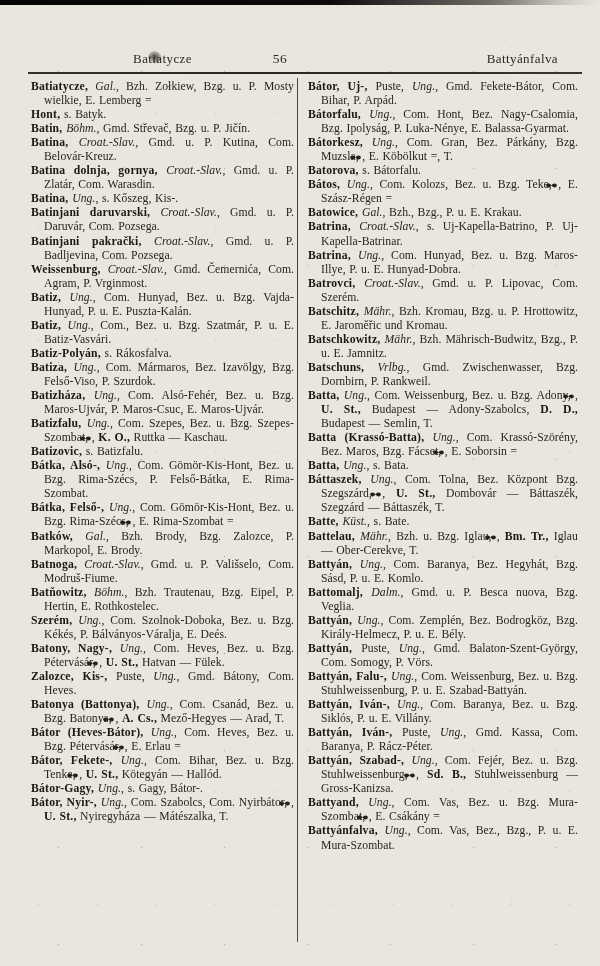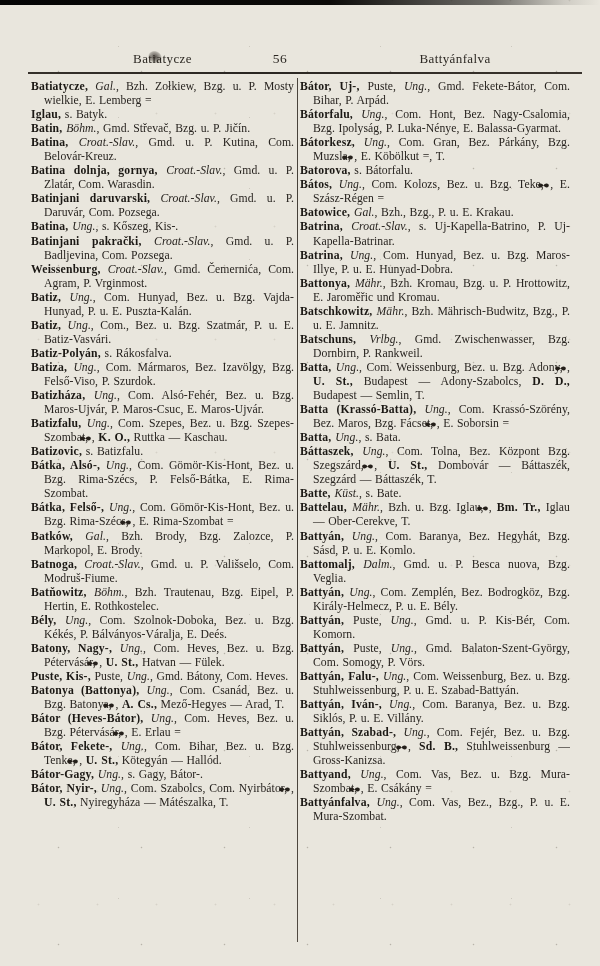--- a/index.html
+++ b/index.html
@@ -21,36 +21,36 @@
     position:absolute;top:0;left:0;width:100%;height:5px;
     background:linear-gradient(to right,#050505 0%,#0c0b09 55%,rgba(12,11,9,.55) 82%,rgba(12,11,9,.12) 94%,transparent 100%);
   }
   .running-head{
     position:absolute;top:51px;height:16px;
     font-size:13px;letter-spacing:.4px;text-align:center;
     color:#2c2823;
   }
   .rh-left{left:31px;width:263px;}
   .rh-center{left:0;width:560px;font-size:13.5px;}
-  .rh-right{left:320px;width:270px;}
+  .rh-right{left:288px;width:270px;text-align:right;}
   .header-rule{
     position:absolute;top:72px;left:28px;width:554px;height:2px;
     background:linear-gradient(to right,#35302a 0%,#2a2621 40%,#3a342d 100%);
   }
   .ink-smudge{
     position:absolute;left:148px;top:50px;width:14px;height:14px;
     background:radial-gradient(ellipse at center, rgba(28,22,16,.75), rgba(28,22,16,.28) 58%, transparent 75%);
     border-radius:50%;transform:rotate(24deg) scale(1,.85);
   }
   .column{
     position:absolute;top:80px;
     text-align:justify;
   }
   .col-left{left:31px;width:263px;height:872px;overflow:hidden;}
-  .col-right{left:300px;width:270px;height:878px;overflow:hidden;}
+  .col-right{left:308px;width:270px;height:878px;overflow:hidden;}
   .col-divider{
     position:absolute;left:297px;top:78px;width:1px;height:864px;
     background:linear-gradient(to bottom,#4a443c 0%,#3b362f 50%,#514a41 100%);
   }
   .entry{
     margin:0;
     font-size:11.7px;line-height:14.05px;
     padding-left:13px;text-indent:-13px;
     letter-spacing:.05px;word-spacing:.6px;
     text-align:justify;
@@ -71,49 +71,49 @@
 
   <div class="running-head rh-left">Batiatycze</div>
   <div class="running-head rh-center">56</div>
   <div class="running-head rh-right">Battyánfalva</div>
 
   <div class="ink-smudge"></div>
   <div class="header-rule"></div>
 
   <div class="column col-left">
       <p class="entry"><span class="b">Batiatycze, </span><span class="i">Gal.</span><span class="p">, Bzh. Zołkiew, Bzg. u. P. Mosty wielkie, E. Lemberg =</span></p>
-      <p class="entry"><span class="b">Iglau, </span><span class="p">s. Batyk.</span></p>
+      <p class="entry"><span class="b">Hont, </span><span class="p">s. Batyk.</span></p>
       <p class="entry"><span class="b">Batin, </span><span class="i">Böhm.</span><span class="p">, Gmd. Střevač, Bzg. u. P. Jičín.</span></p>
       <p class="entry"><span class="b">Batina, </span><span class="i">Croat.-Slav.</span><span class="p">, Gmd. u. P. Kutina, Com. Belovár-Kreuz.</span></p>
       <p class="entry"><span class="b">Batina dolnja, gornya, </span><span class="i">Croat.-Slav.</span><span class="p">, Gmd. u. P. Zlatár, Com. Warasdin.</span></p>
+      <p class="entry"><span class="b">Batina, </span><span class="i">Ung.</span><span class="p">, s. Kőszeg, Kis-.</span></p>
       <p class="entry"><span class="b">Batinjani daruvarski, </span><span class="i">Croat.-Slav.</span><span class="p">, Gmd. u. P. Daruvár, Com. Pozsega.</span></p>
-      <p class="entry"><span class="b">Batina, </span><span class="i">Ung.</span><span class="p">, s. Kőszeg, Kis-.</span></p>
       <p class="entry"><span class="b">Batinjani pakrački, </span><span class="i">Croat.-Slav.</span><span class="p">, Gmd. u. P. Badljevina, Com. Pozsega.</span></p>
       <p class="entry"><span class="b">Weissenburg, </span><span class="i">Croat.-Slav.</span><span class="p">, Gmd. Čemernića, Com. Agram, P. Vrginmost.</span></p>
       <p class="entry"><span class="b">Batiz, </span><span class="i">Ung.</span><span class="p">, Com. Hunyad, Bez. u. Bzg. Vajda-Hunyad, P. u. E. Puszta-Kalán.</span></p>
       <p class="entry"><span class="b">Batiz, </span><span class="i">Ung.</span><span class="p">, Com., Bez. u. Bzg. Szatmár, P. u. E. Batiz-Vasvári.</span></p>
       <p class="entry"><span class="b">Batiz-Polyán, </span><span class="p">s. Rákosfalva.</span></p>
       <p class="entry"><span class="b">Batiza, </span><span class="i">Ung.</span><span class="p">, Com. Mármaros, Bez. Izavölgy, Bzg. Felső-Viso, P. Szurdok.</span></p>
       <p class="entry"><span class="b">Batizháza, </span><span class="i">Ung.</span><span class="p">, Com. Alsó-Fehér, Bez. u. Bzg. Maros-Ujvár, P. Maros-Csuc, E. Maros-Ujvár.</span></p>
       <p class="entry"><span class="b">Batizfalu, </span><span class="i">Ung.</span><span class="p">, Com. Szepes, Bez. u. Bzg. Szepes-Szombat, </span><span class="tsym"><svg viewBox="0 0 22 10" width="13" height="7" aria-hidden="true">
             <path fill="currentColor" d="M11 5.4 C9.8 2.5 7.5 1.1 5.1 1.6 C2.4 2.1 1.2 4.5 2.5 6.5 C3.8 8.5 6.8 8.7 8.6 7.2 C9.6 6.4 10.4 5.9 11 5.4 C11.6 5.9 12.4 6.4 13.4 7.2 C15.2 8.7 18.2 8.5 19.5 6.5 C20.8 4.5 19.6 2.1 16.9 1.6 C14.5 1.1 12.2 2.5 11 5.4 Z"></path>
           </svg></span><span class="p">, </span><span class="b">K. O.,</span><span class="p"> Ruttka — Kaschau.</span></p>
       <p class="entry"><span class="b">Batizovic, </span><span class="p">s. Batizfalu.</span></p>
       <p class="entry"><span class="b">Bátka, Alsó-, </span><span class="i">Ung.</span><span class="p">, Com. Gömör-Kis-Hont, Bez. u. Bzg. Rima-Szécs, P. Felső-Bátka, E. Rima-Szombat.</span></p>
       <p class="entry"><span class="b">Bátka, Felső-, </span><span class="i">Ung.</span><span class="p">, Com. Gömör-Kis-Hont, Bez. u. Bzg. Rima-Szécs, </span><span class="tsym"><svg viewBox="0 0 22 10" width="13" height="7" aria-hidden="true">
             <path fill="currentColor" d="M11 5.4 C9.8 2.5 7.5 1.1 5.1 1.6 C2.4 2.1 1.2 4.5 2.5 6.5 C3.8 8.5 6.8 8.7 8.6 7.2 C9.6 6.4 10.4 5.9 11 5.4 C11.6 5.9 12.4 6.4 13.4 7.2 C15.2 8.7 18.2 8.5 19.5 6.5 C20.8 4.5 19.6 2.1 16.9 1.6 C14.5 1.1 12.2 2.5 11 5.4 Z"></path>
           </svg></span><span class="p">, E. Rima-Szombat =</span></p>
       <p class="entry"><span class="b">Batków, </span><span class="i">Gal.</span><span class="p">, Bzh. Brody, Bzg. Zalozce, P. Markopol, E. Brody.</span></p>
       <p class="entry"><span class="b">Batnoga, </span><span class="i">Croat.-Slav.</span><span class="p">, Gmd. u. P. Vališselo, Com. Modruš-Fiume.</span></p>
       <p class="entry"><span class="b">Batňowitz, </span><span class="i">Böhm.</span><span class="p">, Bzh. Trautenau, Bzg. Eipel, P. Hertin, E. Rothkostelec.</span></p>
-      <p class="entry"><span class="b">Bély, </span><span class="i">Ung.</span><span class="p">, Com. Szolnok-Doboka, Bez. u. Bzg. Kékés, P. Bálványos-Váralja, E. Deés.</span></p>
+      <p class="entry"><span class="b">Szerém, </span><span class="i">Ung.</span><span class="p">, Com. Szolnok-Doboka, Bez. u. Bzg. Kékés, P. Bálványos-Váralja, E. Deés.</span></p>
       <p class="entry"><span class="b">Batony, Nagy-, </span><span class="i">Ung.</span><span class="p">, Com. Heves, Bez. u. Bzg. Pétervásár, </span><span class="tsym"><svg viewBox="0 0 22 10" width="13" height="7" aria-hidden="true">
             <path fill="currentColor" d="M11 5.4 C9.8 2.5 7.5 1.1 5.1 1.6 C2.4 2.1 1.2 4.5 2.5 6.5 C3.8 8.5 6.8 8.7 8.6 7.2 C9.6 6.4 10.4 5.9 11 5.4 C11.6 5.9 12.4 6.4 13.4 7.2 C15.2 8.7 18.2 8.5 19.5 6.5 C20.8 4.5 19.6 2.1 16.9 1.6 C14.5 1.1 12.2 2.5 11 5.4 Z"></path>
           </svg></span><span class="p">, </span><span class="b">U. St.,</span><span class="p"> Hatvan — Fülek.</span></p>
-      <p class="entry"><span class="b">Puste, Kis-, </span><span class="p">Puste, </span><span class="i">Ung.</span><span class="p">, Gmd. Bátony, Com. Heves.</span></p>
+      <p class="entry"><span class="b">Zalozce, Kis-, </span><span class="p">Puste, </span><span class="i">Ung.</span><span class="p">, Gmd. Bátony, Com. Heves.</span></p>
       <p class="entry"><span class="b">Batonya (Battonya), </span><span class="i">Ung.</span><span class="p">, Com. Csanád, Bez. u. Bzg. Batonya, </span><span class="tsym"><svg viewBox="0 0 22 10" width="13" height="7" aria-hidden="true">
             <path fill="currentColor" d="M11 5.4 C9.8 2.5 7.5 1.1 5.1 1.6 C2.4 2.1 1.2 4.5 2.5 6.5 C3.8 8.5 6.8 8.7 8.6 7.2 C9.6 6.4 10.4 5.9 11 5.4 C11.6 5.9 12.4 6.4 13.4 7.2 C15.2 8.7 18.2 8.5 19.5 6.5 C20.8 4.5 19.6 2.1 16.9 1.6 C14.5 1.1 12.2 2.5 11 5.4 Z"></path>
           </svg></span><span class="p">, </span><span class="b">A. Cs.,</span><span class="p"> Mező-Hegyes — Arad, T.</span></p>
       <p class="entry"><span class="b">Bátor (Heves-Bátor), </span><span class="i">Ung.</span><span class="p">, Com. Heves, Bez. u. Bzg. Pétervásár, </span><span class="tsym"><svg viewBox="0 0 22 10" width="13" height="7" aria-hidden="true">
             <path fill="currentColor" d="M11 5.4 C9.8 2.5 7.5 1.1 5.1 1.6 C2.4 2.1 1.2 4.5 2.5 6.5 C3.8 8.5 6.8 8.7 8.6 7.2 C9.6 6.4 10.4 5.9 11 5.4 C11.6 5.9 12.4 6.4 13.4 7.2 C15.2 8.7 18.2 8.5 19.5 6.5 C20.8 4.5 19.6 2.1 16.9 1.6 C14.5 1.1 12.2 2.5 11 5.4 Z"></path>
           </svg></span><span class="p">, E. Erlau =</span></p>
       <p class="entry"><span class="b">Bátor, Fekete-, </span><span class="i">Ung.</span><span class="p">, Com. Bihar, Bez. u. Bzg. Tenke, </span><span class="tsym"><svg viewBox="0 0 22 10" width="13" height="7" aria-hidden="true">
             <path fill="currentColor" d="M11 5.4 C9.8 2.5 7.5 1.1 5.1 1.6 C2.4 2.1 1.2 4.5 2.5 6.5 C3.8 8.5 6.8 8.7 8.6 7.2 C9.6 6.4 10.4 5.9 11 5.4 C11.6 5.9 12.4 6.4 13.4 7.2 C15.2 8.7 18.2 8.5 19.5 6.5 C20.8 4.5 19.6 2.1 16.9 1.6 C14.5 1.1 12.2 2.5 11 5.4 Z"></path>
           </svg></span><span class="p">, </span><span class="b">U. St.,</span><span class="p"> Kötegyán — Hallód.</span></p>
       <p class="entry"><span class="b">Bátor-Gagy, </span><span class="i">Ung.</span><span class="p">, s. Gagy, Bátor-.</span></p>
@@ -128,44 +128,45 @@
       <p class="entry"><span class="b">Bátorkesz, </span><span class="i">Ung.</span><span class="p">, Com. Gran, Bez. Párkány, Bzg. Muzsla, </span><span class="tsym"><svg viewBox="0 0 22 10" width="13" height="7" aria-hidden="true">
             <path fill="currentColor" d="M11 5.4 C9.8 2.5 7.5 1.1 5.1 1.6 C2.4 2.1 1.2 4.5 2.5 6.5 C3.8 8.5 6.8 8.7 8.6 7.2 C9.6 6.4 10.4 5.9 11 5.4 C11.6 5.9 12.4 6.4 13.4 7.2 C15.2 8.7 18.2 8.5 19.5 6.5 C20.8 4.5 19.6 2.1 16.9 1.6 C14.5 1.1 12.2 2.5 11 5.4 Z"></path>
           </svg></span><span class="p">, E. Köbölkut =, T.</span></p>
       <p class="entry"><span class="b">Batorova, </span><span class="p">s. Bátorfalu.</span></p>
       <p class="entry"><span class="b">Bátos, </span><span class="i">Ung.</span><span class="p">, Com. Kolozs, Bez. u. Bzg. Teke, </span><span class="tsym"><svg viewBox="0 0 22 10" width="13" height="7" aria-hidden="true">
             <path fill="currentColor" d="M11 5.4 C9.8 2.5 7.5 1.1 5.1 1.6 C2.4 2.1 1.2 4.5 2.5 6.5 C3.8 8.5 6.8 8.7 8.6 7.2 C9.6 6.4 10.4 5.9 11 5.4 C11.6 5.9 12.4 6.4 13.4 7.2 C15.2 8.7 18.2 8.5 19.5 6.5 C20.8 4.5 19.6 2.1 16.9 1.6 C14.5 1.1 12.2 2.5 11 5.4 Z"></path>
           </svg></span><span class="p">, E. Szász-Régen =</span></p>
       <p class="entry"><span class="b">Batowice, </span><span class="i">Gal.</span><span class="p">, Bzh., Bzg., P. u. E. Krakau.</span></p>
       <p class="entry"><span class="b">Batrina, </span><span class="i">Croat.-Slav.</span><span class="p">, s. Uj-Kapella-Batrino, P. Uj-Kapella-Batrinar.</span></p>
       <p class="entry"><span class="b">Batrina, </span><span class="i">Ung.</span><span class="p">, Com. Hunyad, Bez. u. Bzg. Maros-Illye, P. u. E. Hunyad-Dobra.</span></p>
-      <p class="entry"><span class="b">Battonya, </span><span class="i">Mähr.</span><span class="p">, Bzh. Kromau, Bzg. u. P. Hrottowitz, E. Jaroměřic und Kromau.</span></p>
+      <p class="entry"><span class="b">Batrovci, </span><span class="i">Croat.-Slav.</span><span class="p">, Gmd. u. P. Lipovac, Com. Szerém.</span></p>
+      <p class="entry"><span class="b">Batschitz, </span><span class="i">Mähr.</span><span class="p">, Bzh. Kromau, Bzg. u. P. Hrottowitz, E. Jaroměřic und Kromau.</span></p>
       <p class="entry"><span class="b">Batschkowitz, </span><span class="i">Mähr.</span><span class="p">, Bzh. Mährisch-Budwitz, Bzg., P. u. E. Jamnitz.</span></p>
       <p class="entry"><span class="b">Batschuns, </span><span class="i">Vrlbg.</span><span class="p">, Gmd. Zwischenwasser, Bzg. Dornbirn, P. Rankweil.</span></p>
       <p class="entry"><span class="b">Batta, </span><span class="i">Ung.</span><span class="p">, Com. Weissenburg, Bez. u. Bzg. Adony, </span><span class="tsym"><svg viewBox="0 0 22 10" width="13" height="7" aria-hidden="true">
             <path fill="currentColor" d="M11 5.4 C9.8 2.5 7.5 1.1 5.1 1.6 C2.4 2.1 1.2 4.5 2.5 6.5 C3.8 8.5 6.8 8.7 8.6 7.2 C9.6 6.4 10.4 5.9 11 5.4 C11.6 5.9 12.4 6.4 13.4 7.2 C15.2 8.7 18.2 8.5 19.5 6.5 C20.8 4.5 19.6 2.1 16.9 1.6 C14.5 1.1 12.2 2.5 11 5.4 Z"></path>
           </svg></span><span class="p">, </span><span class="b">U. St.,</span><span class="p"> Budapest — Adony-Szabolcs, </span><span class="b">D. D.,</span><span class="p"> Budapest — Semlin, T.</span></p>
       <p class="entry"><span class="b">Batta (Krassó-Batta), </span><span class="i">Ung.</span><span class="p">, Com. Krassó-Szörény, Bez. Maros, Bzg. Fácset, </span><span class="tsym"><svg viewBox="0 0 22 10" width="13" height="7" aria-hidden="true">
             <path fill="currentColor" d="M11 5.4 C9.8 2.5 7.5 1.1 5.1 1.6 C2.4 2.1 1.2 4.5 2.5 6.5 C3.8 8.5 6.8 8.7 8.6 7.2 C9.6 6.4 10.4 5.9 11 5.4 C11.6 5.9 12.4 6.4 13.4 7.2 C15.2 8.7 18.2 8.5 19.5 6.5 C20.8 4.5 19.6 2.1 16.9 1.6 C14.5 1.1 12.2 2.5 11 5.4 Z"></path>
           </svg></span><span class="p">, E. Soborsin =</span></p>
       <p class="entry"><span class="b">Batta, </span><span class="i">Ung.</span><span class="p">, s. Bata.</span></p>
       <p class="entry"><span class="b">Báttaszek, </span><span class="i">Ung.</span><span class="p">, Com. Tolna, Bez. Központ Bzg. Szegszárd, </span><span class="tsym"><svg viewBox="0 0 22 10" width="13" height="7" aria-hidden="true">
             <path fill="currentColor" d="M11 5.4 C9.8 2.5 7.5 1.1 5.1 1.6 C2.4 2.1 1.2 4.5 2.5 6.5 C3.8 8.5 6.8 8.7 8.6 7.2 C9.6 6.4 10.4 5.9 11 5.4 C11.6 5.9 12.4 6.4 13.4 7.2 C15.2 8.7 18.2 8.5 19.5 6.5 C20.8 4.5 19.6 2.1 16.9 1.6 C14.5 1.1 12.2 2.5 11 5.4 Z"></path>
           </svg></span><span class="p">, </span><span class="b">U. St.,</span><span class="p"> Dombovár — Báttaszék, Szegzárd — Báttaszék, T.</span></p>
       <p class="entry"><span class="b">Batte, </span><span class="i">Küst.</span><span class="p">, s. Bate.</span></p>
       <p class="entry"><span class="b">Battelau, </span><span class="i">Mähr.</span><span class="p">, Bzh. u. Bzg. Iglau, </span><span class="tsym"><svg viewBox="0 0 22 10" width="13" height="7" aria-hidden="true">
             <path fill="currentColor" d="M11 5.4 C9.8 2.5 7.5 1.1 5.1 1.6 C2.4 2.1 1.2 4.5 2.5 6.5 C3.8 8.5 6.8 8.7 8.6 7.2 C9.6 6.4 10.4 5.9 11 5.4 C11.6 5.9 12.4 6.4 13.4 7.2 C15.2 8.7 18.2 8.5 19.5 6.5 C20.8 4.5 19.6 2.1 16.9 1.6 C14.5 1.1 12.2 2.5 11 5.4 Z"></path>
           </svg></span><span class="p">, </span><span class="b">Bm. Tr.,</span><span class="p"> Iglau — Ober-Cerekve, T.</span></p>
       <p class="entry"><span class="b">Battyán, </span><span class="i">Ung.</span><span class="p">, Com. Baranya, Bez. Hegyhát, Bzg. Sásd, P. u. E. Komlo.</span></p>
       <p class="entry"><span class="b">Battomalj, </span><span class="i">Dalm.</span><span class="p">, Gmd. u. P. Besca nuova, Bzg. Veglia.</span></p>
       <p class="entry"><span class="b">Battyán, </span><span class="i">Ung.</span><span class="p">, Com. Zemplén, Bez. Bodrogköz, Bzg. Király-Helmecz, P. u. E. Bély.</span></p>
-      <p class="entry"><span class="b">Battyán, </span><span class="p">Puste, </span><span class="i">Ung.</span><span class="p">, Gmd. u. P. Kis-Bér, Com. Komorn.</span></p>
       <p class="entry"><span class="b">Battyán, </span><span class="p">Puste, </span><span class="i">Ung.</span><span class="p">, Gmd. Balaton-Szent-György, Com. Somogy, P. Vörs.</span></p>
       <p class="entry"><span class="b">Battyán, Falu-, </span><span class="i">Ung.</span><span class="p">, Com. Weissenburg, Bez. u. Bzg. Stuhlweissenburg, P. u. E. Szabad-Battyán.</span></p>
       <p class="entry"><span class="b">Battyán, Iván-, </span><span class="i">Ung.</span><span class="p">, Com. Baranya, Bez. u. Bzg. Siklós, P. u. E. Villány.</span></p>
+      <p class="entry"><span class="b">Battyán, Iván-, </span><span class="p">Puste, </span><span class="i">Ung.</span><span class="p">, Gmd. Kassa, Com. Baranya, P. Rácz-Péter.</span></p>
       <p class="entry"><span class="b">Battyán, Szabad-, </span><span class="i">Ung.</span><span class="p">, Com. Fejér, Bez. u. Bzg. Stuhlweissenburg, </span><span class="tsym"><svg viewBox="0 0 22 10" width="13" height="7" aria-hidden="true">
             <path fill="currentColor" d="M11 5.4 C9.8 2.5 7.5 1.1 5.1 1.6 C2.4 2.1 1.2 4.5 2.5 6.5 C3.8 8.5 6.8 8.7 8.6 7.2 C9.6 6.4 10.4 5.9 11 5.4 C11.6 5.9 12.4 6.4 13.4 7.2 C15.2 8.7 18.2 8.5 19.5 6.5 C20.8 4.5 19.6 2.1 16.9 1.6 C14.5 1.1 12.2 2.5 11 5.4 Z"></path>
           </svg></span><span class="p">, </span><span class="b">Sd. B.,</span><span class="p"> Stuhlweissenburg — Gross-Kanizsa.</span></p>
       <p class="entry"><span class="b">Battyand, </span><span class="i">Ung.</span><span class="p">, Com. Vas, Bez. u. Bzg. Mura-Szombat, </span><span class="tsym"><svg viewBox="0 0 22 10" width="13" height="7" aria-hidden="true">
             <path fill="currentColor" d="M11 5.4 C9.8 2.5 7.5 1.1 5.1 1.6 C2.4 2.1 1.2 4.5 2.5 6.5 C3.8 8.5 6.8 8.7 8.6 7.2 C9.6 6.4 10.4 5.9 11 5.4 C11.6 5.9 12.4 6.4 13.4 7.2 C15.2 8.7 18.2 8.5 19.5 6.5 C20.8 4.5 19.6 2.1 16.9 1.6 C14.5 1.1 12.2 2.5 11 5.4 Z"></path>
           </svg></span><span class="p">, E. Csákány =</span></p>
       <p class="entry"><span class="b">Battyánfalva, </span><span class="i">Ung.</span><span class="p">, Com. Vas, Bez., Bzg., P. u. E. Mura-Szombat.</span></p>
     </div>
 </div>
 

